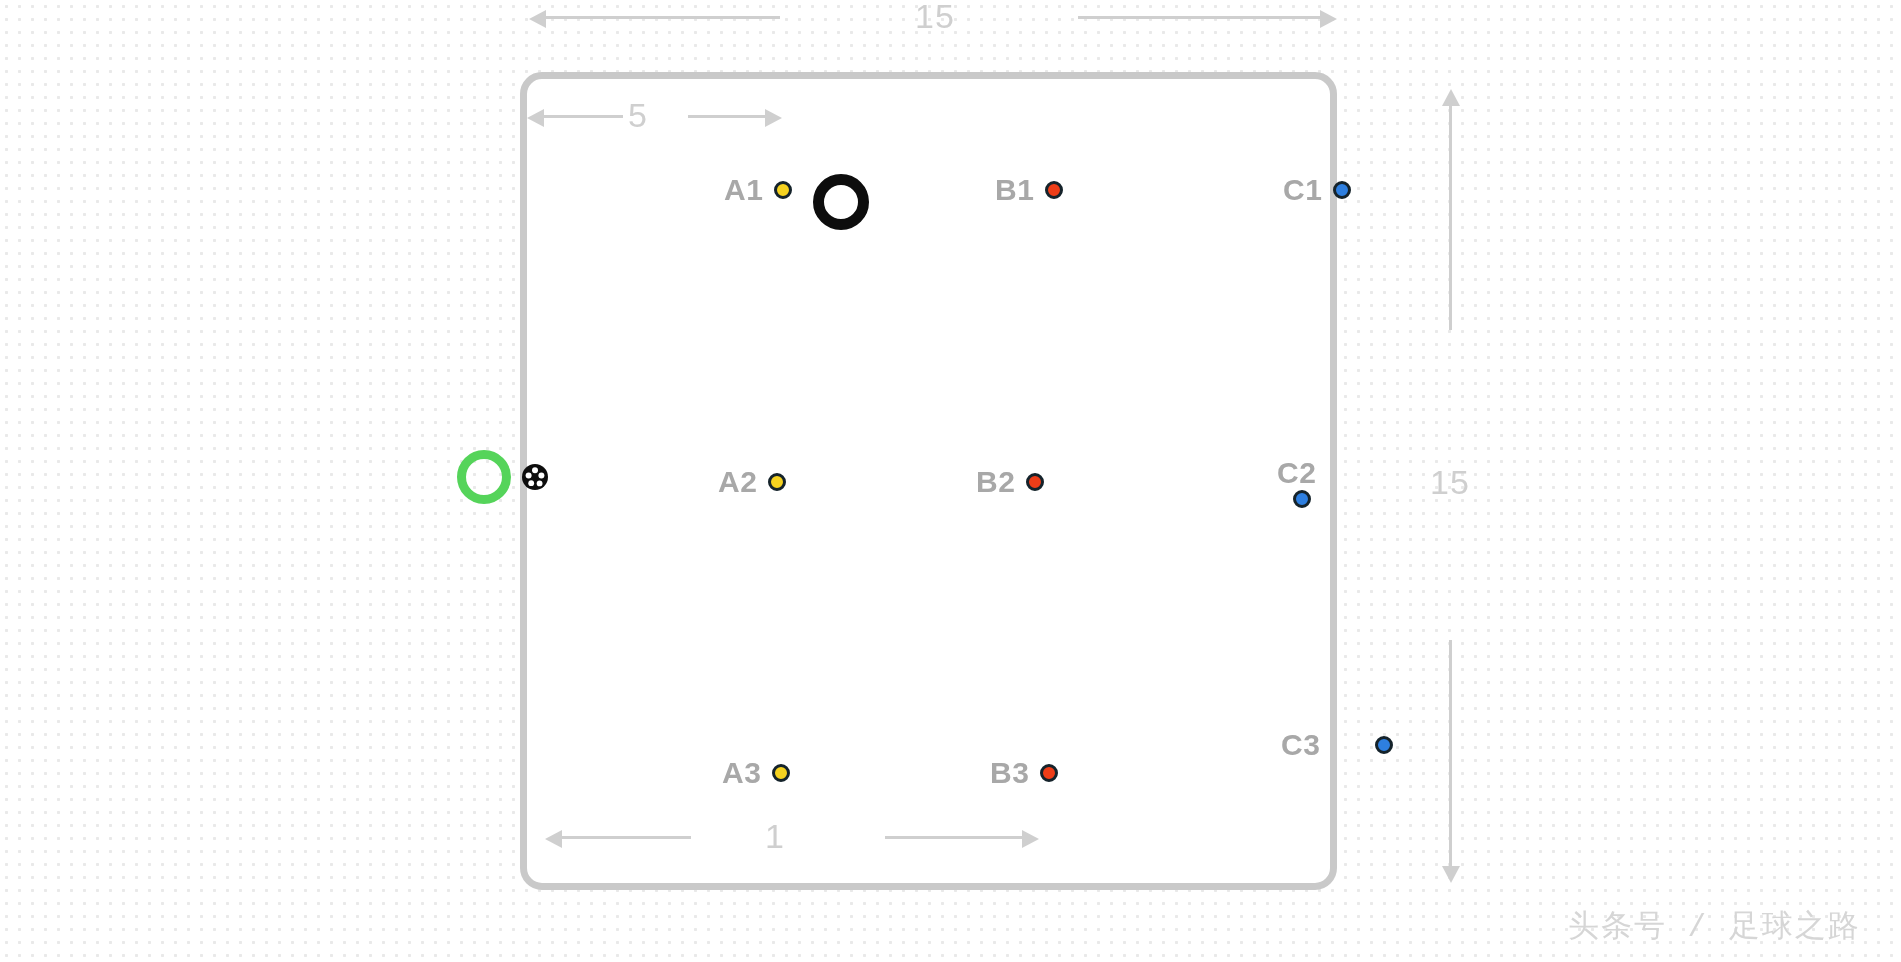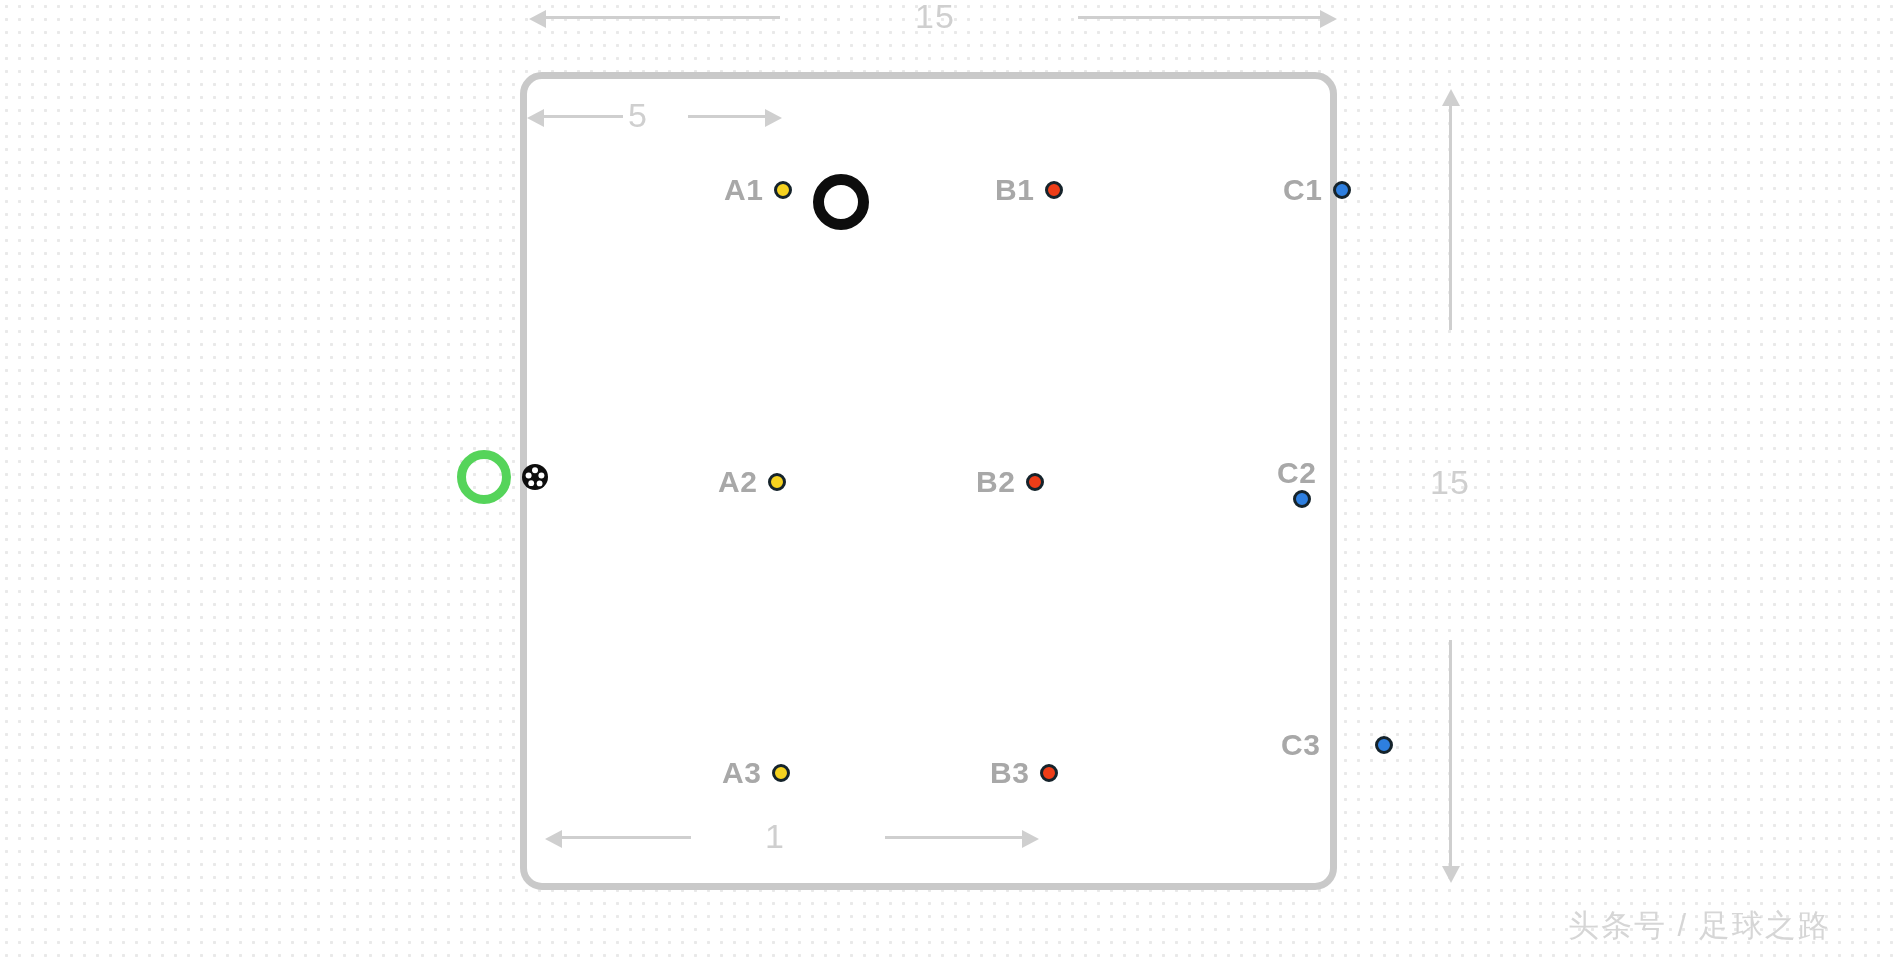--- a/index.html
+++ b/index.html
@@ -119,21 +119,21 @@
     transform: translate(-50%, -50%);
   }
 
   
   #watermark {
     position: absolute;
     color: #d6d6d6;
     font-size: 31px;
     letter-spacing: 2px;
     white-space: nowrap;
-    font-family: Liberation Sans, sans-serif;
+    font-family: Liberation Mono, monospace;
   }
 </style>
 </head>
 <body>
 
 <div id="field" style="background-color: rgb(255, 255, 255); border-color: rgb(201, 201, 201);"></div>
 
 <div class="dim-line" style="left:545px; top:16px; width:235px;"></div>
 <div class="arrow-head left" style="left:529px; top:10px;"></div>
 <div class="dim-label" style="left:915px; top:-3px;">15</div>

